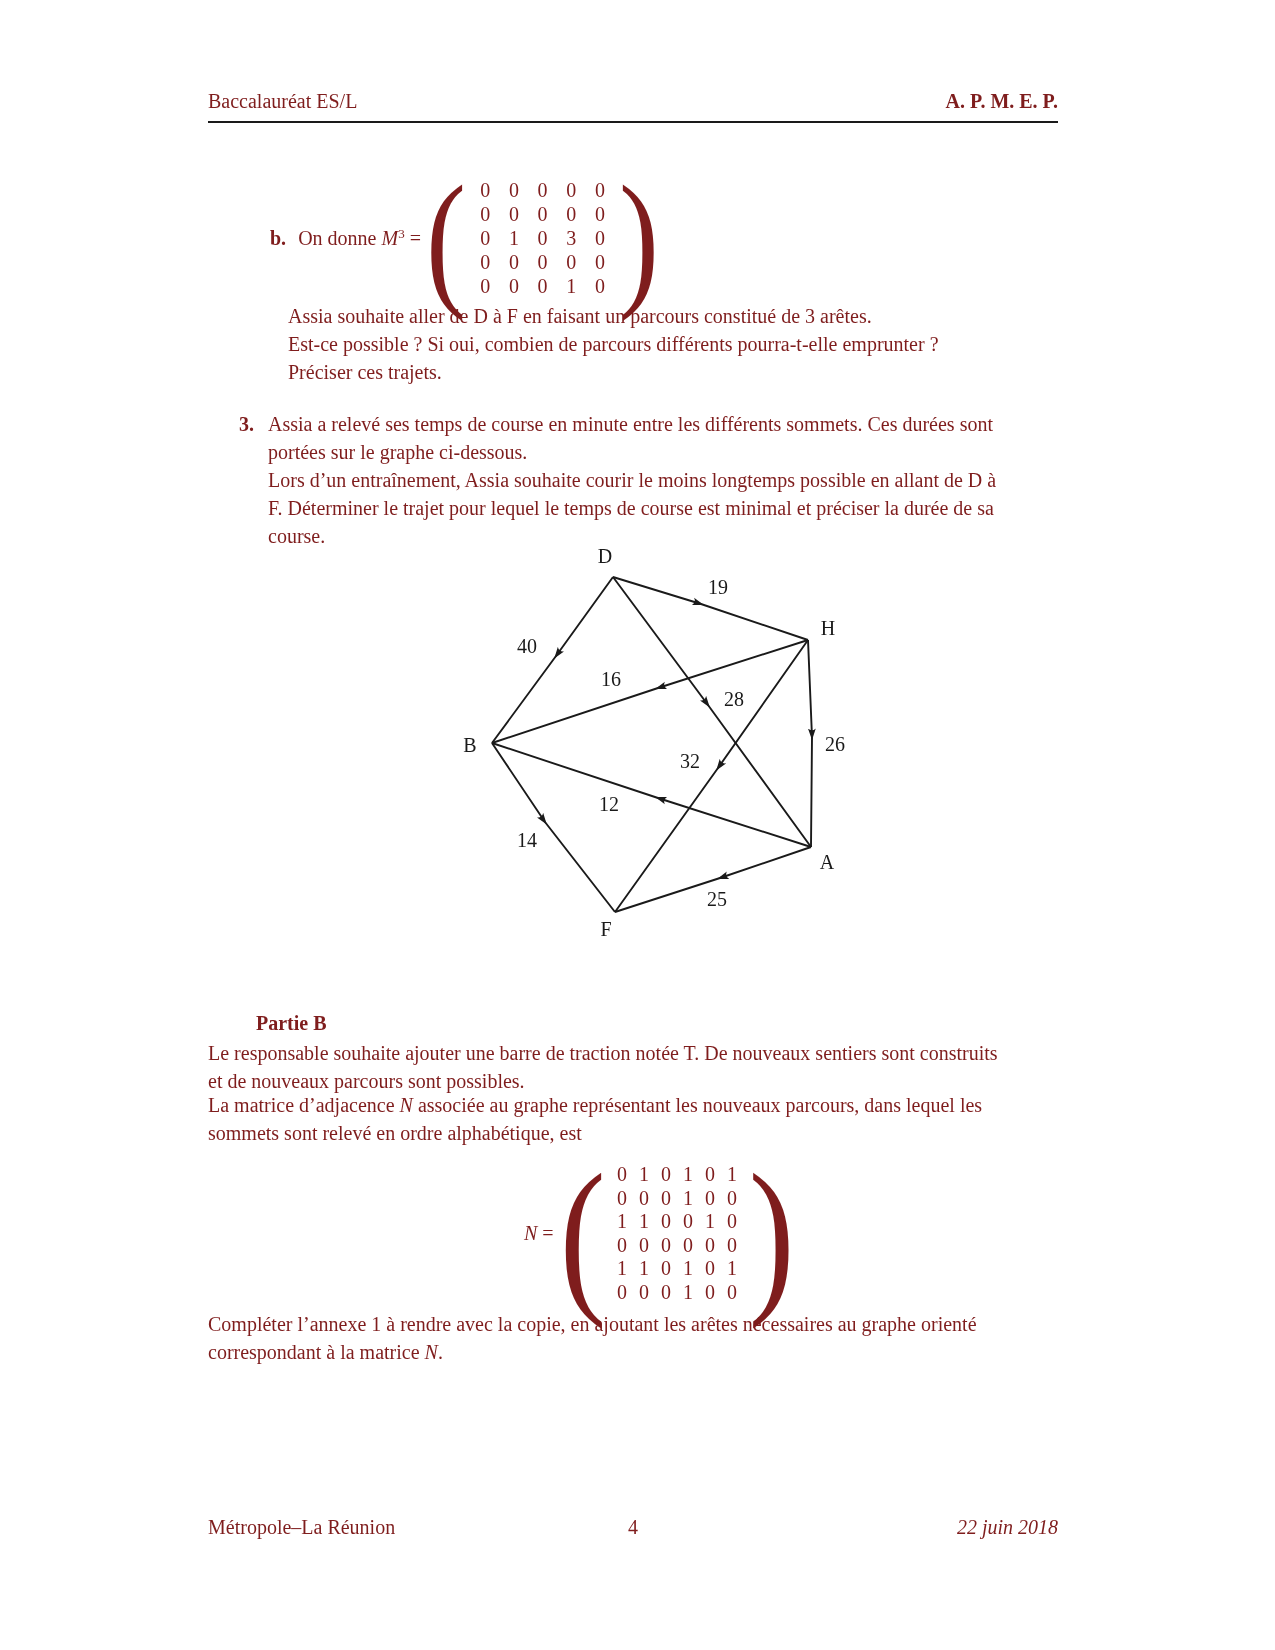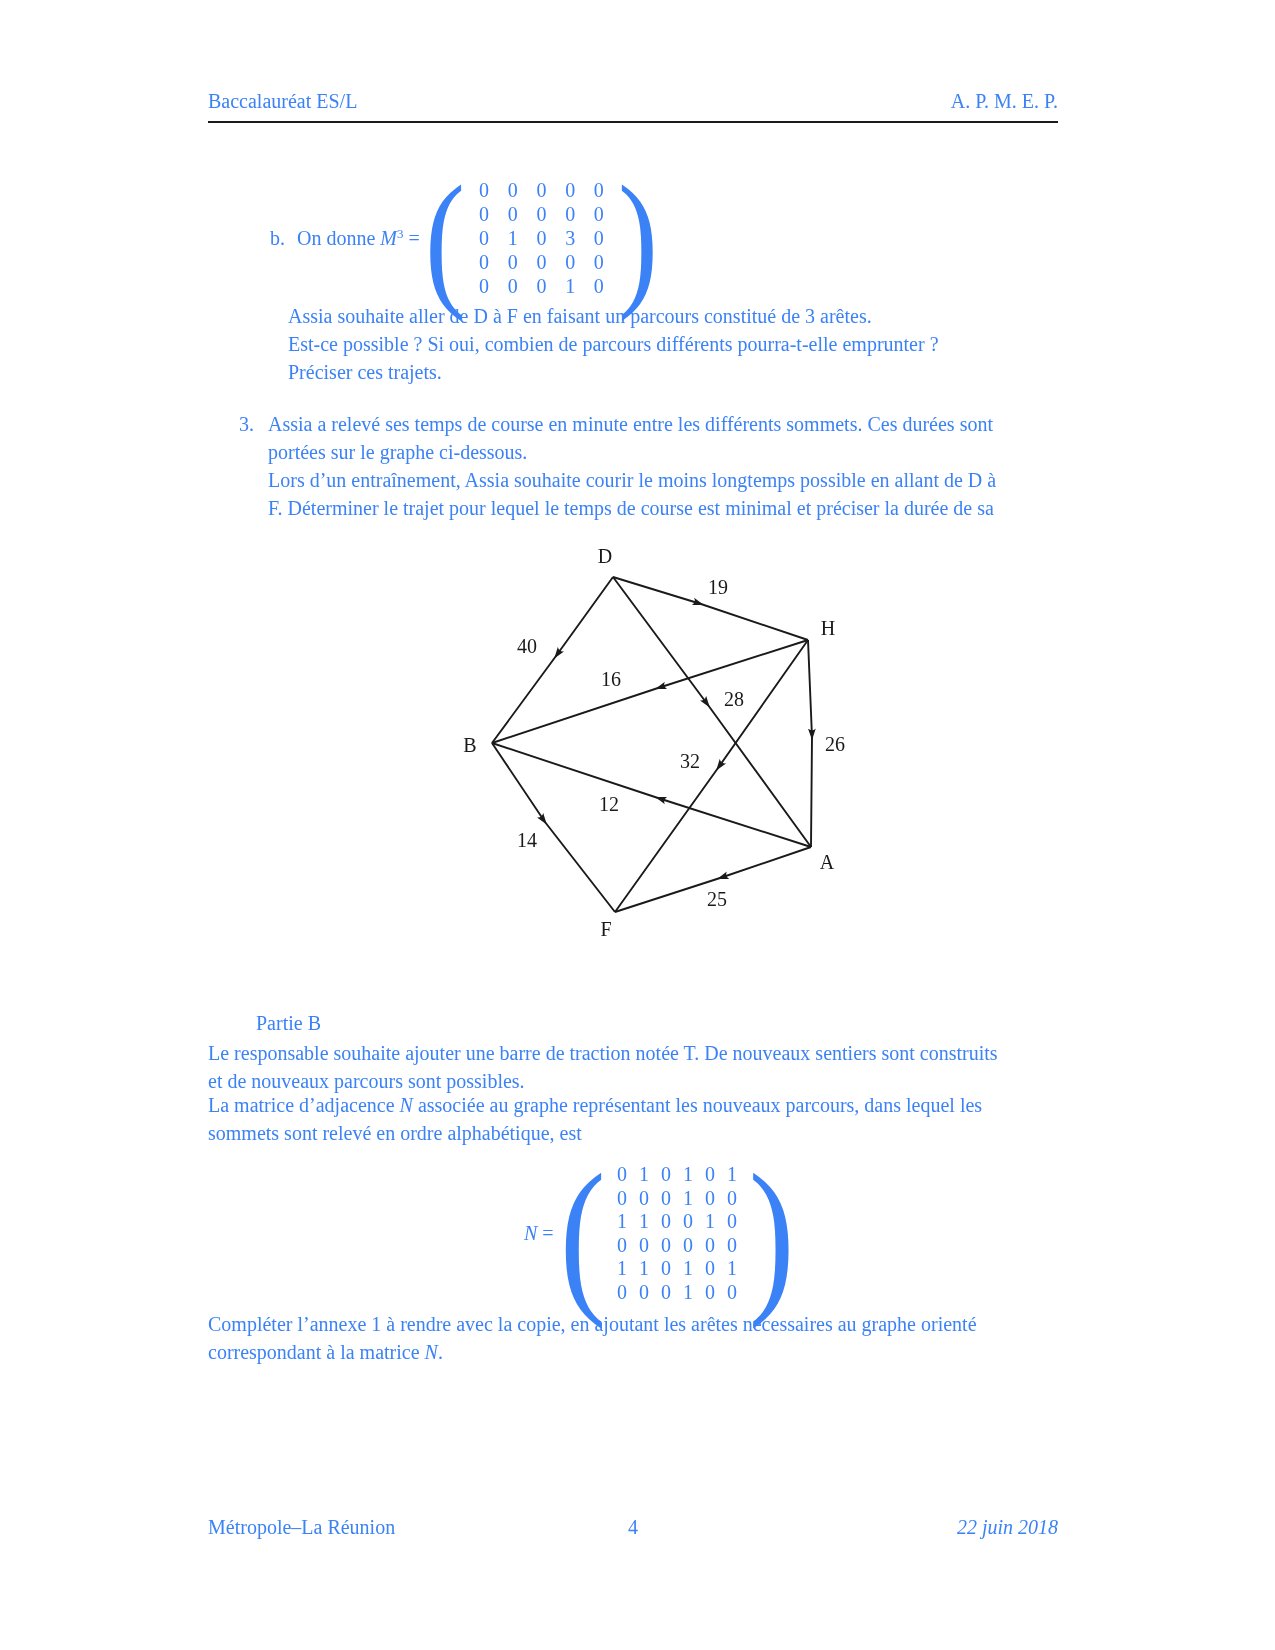--- a/index.html
+++ b/index.html
@@ -1,19 +1,19 @@
 <!DOCTYPE html>
 <html><head>
 <meta charset="utf-8">
 <style>
   html,body{margin:0;padding:0;background:#e8e8e8;}
   .page{position:relative;width:1275px;height:1650px;background:#ffffff;overflow:hidden;
-        font-family:"Liberation Serif","DejaVu Serif",serif;color:#3b82f6;font-size:20px;}
+        font-family:"Liberation Serif","DejaVu Serif",serif;color:#7f1d1d;font-size:20px;}
   .abs{position:absolute;}
-  .b{font-weight:400;}
+  .b{font-weight:700;}
   .it{font-style:italic;}
   .nowrap{white-space:nowrap;}
   .header{left:208px;top:90px;width:850px;display:flex;justify-content:space-between;
           align-items:baseline;border-bottom:2px solid #1a1a1a;padding-bottom:9px;line-height:22px;}
   .lines{line-height:28px;}
   .plines{line-height:27.5px;}
   .sup{font-size:13px;position:relative;top:-7px;}
   .mrow{display:flex;align-items:center;}
   .paren{font-family:"Liberation Serif",serif;line-height:0;display:flex;align-items:center;
          transform:scaleX(0.8);font-weight:400;}
@@ -80,20 +80,21 @@
       <div class="nowrap">Est-ce possible ? Si oui, combien de parcours différents pourra-t-elle emprunter ?</div>
       <div class="nowrap">Préciser ces trajets.</div>
     </div>
 
   <span class="abs b" style="left:239px;top:410px;line-height:28px;">3.</span>
   <div class="abs lines" style="left:268px;top:410px;" id="q3-lines">
       <div class="nowrap">Assia a relevé ses temps de course en minute entre les différents sommets. Ces durées sont</div>
       <div class="nowrap">portées sur le graphe ci-dessous.</div>
       <div class="nowrap">Lors d’un entraînement, Assia souhaite courir le moins longtemps possible en allant de D à</div>
       <div class="nowrap">F. Déterminer le trajet pour lequel le temps de course est minimal et préciser la durée de sa</div>
+      <div class="nowrap">course.</div>
     </div>
 
   <svg class="abs" style="left:430px;top:520px;" width="440" height="440" viewBox="430 520 440 440" id="graph-svg">
     <defs>
       <marker id="arrowhead" viewBox="0 0 12 9" markerWidth="12" markerHeight="9" refX="8.5" refY="4.5" orient="auto" markerUnits="userSpaceOnUse">
         <path d="M 0 0.6 Q 3.6 4.5 0 8.4 L 11.5 4.5 Z" fill="#1a1a1a"></path>
       </marker>
     </defs>
   <path d="M 613 577 L 701 604 L 808 640" class="edge" marker-mid="url(#arrowhead)"></path>
       <text x="718" y="589" class="wlabel">19</text>

